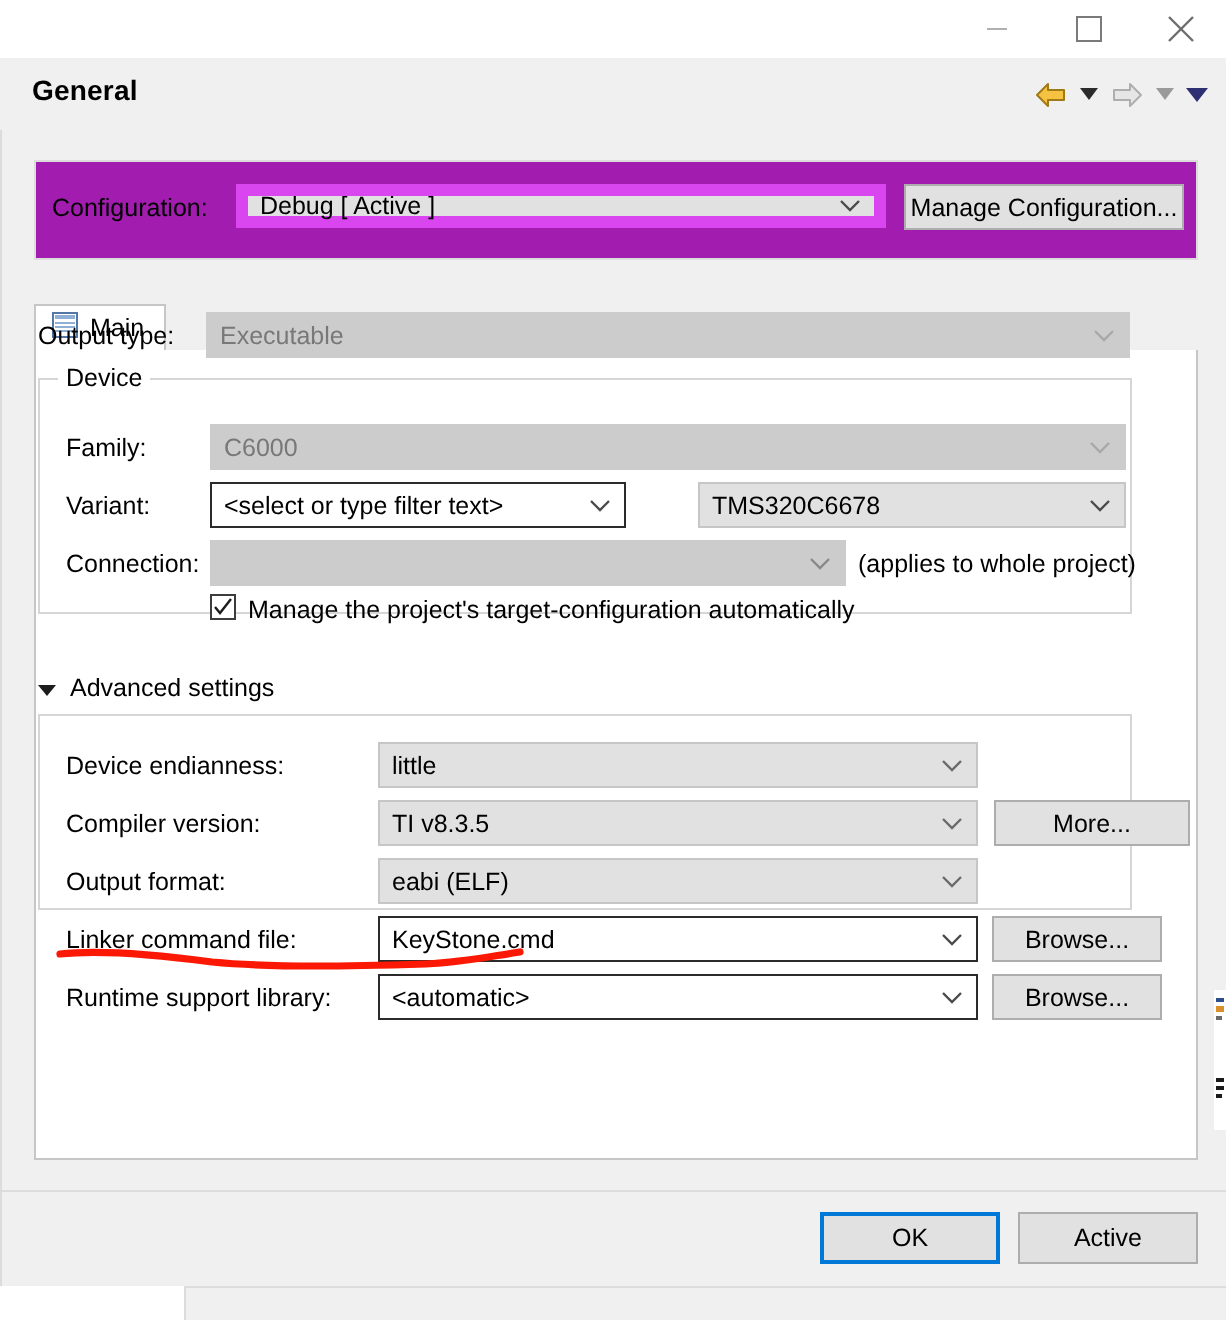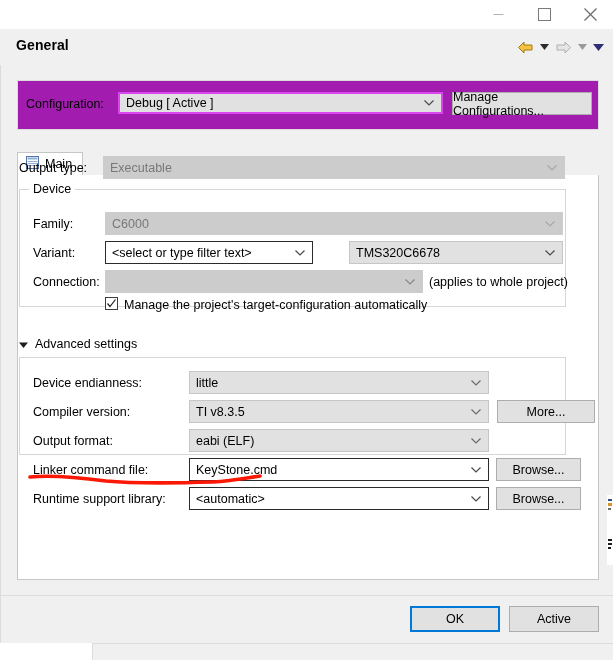--- a/index.html
+++ b/index.html
@@ -86,21 +86,21 @@
   #config-label {
     position: absolute;
     left: 8px; top: 16px;
     font-size: 12.5px;
   }
   #config-combo {
     position: absolute;
     left: 100px; top: 11px;
     width: 325px; height: 22px;
     background: #e1e1e1;
-    border: 2px solid #d946ef;
+    border: 6px solid #d946ef;
     box-sizing: border-box;
   }
   #manage-config-btn {
     position: absolute;
     left: 434px; top: 11px;
     width: 140px; height: 23px;
     background: #e1e1e1;
     border: 1px solid #adadad;
     box-sizing: border-box;
     display: flex; align-items: center; justify-content: center;
@@ -372,21 +372,21 @@
   <div id="config-strip">
     <div id="config-label">Configuration:</div>
     <div id="config-combo" class="combo combo-gray">
       <span>Debug  [ Active ]</span>
       <span class="caret">
         <svg width="10" height="6" viewBox="0 0 10 6">
             <path d="M0.5 0.5 L5 5 L9.5 0.5" fill="none" stroke="#4a4a4a" stroke-width="1.2"></path>
           </svg>
       </span>
     </div>
-    <div id="manage-config-btn" class="btn-inline" style="position:absolute;left:434px;top:11px;width:140px;height:23px;background:#e1e1e1;border:1px solid #adadad;box-sizing:border-box;display:flex;align-items:center;justify-content:center;font-size:12.5px;">Manage Configurations...</div>
+    <div id="manage-config-btn" class="btn-inline" style="position:absolute;left:434px;top:11px;width:140px;height:23px;background:#e1e1e1;border:1px solid #adadad;box-sizing:border-box;display:flex;align-items:center;justify-content:center;font-size:12.5px;">Manage Configuration...</div>
   </div>
 
   <div id="tab-strip">
     <div id="tab-main">
       <span>
         <svg width="13" height="13" viewBox="0 0 13 13">
           <rect x="0.5" y="0.5" width="12" height="12" fill="#ffffff" stroke="#5577a8" stroke-width="1"></rect>
           <rect x="1.5" y="1.5" width="10" height="2" fill="#8fb0d4"></rect>
           <line x1="1.5" y1="5.5" x2="11.5" y2="5.5" stroke="#8fb0d4" stroke-width="1"></line>
           <line x1="1.5" y1="7.5" x2="11.5" y2="7.5" stroke="#8fb0d4" stroke-width="1"></line>

